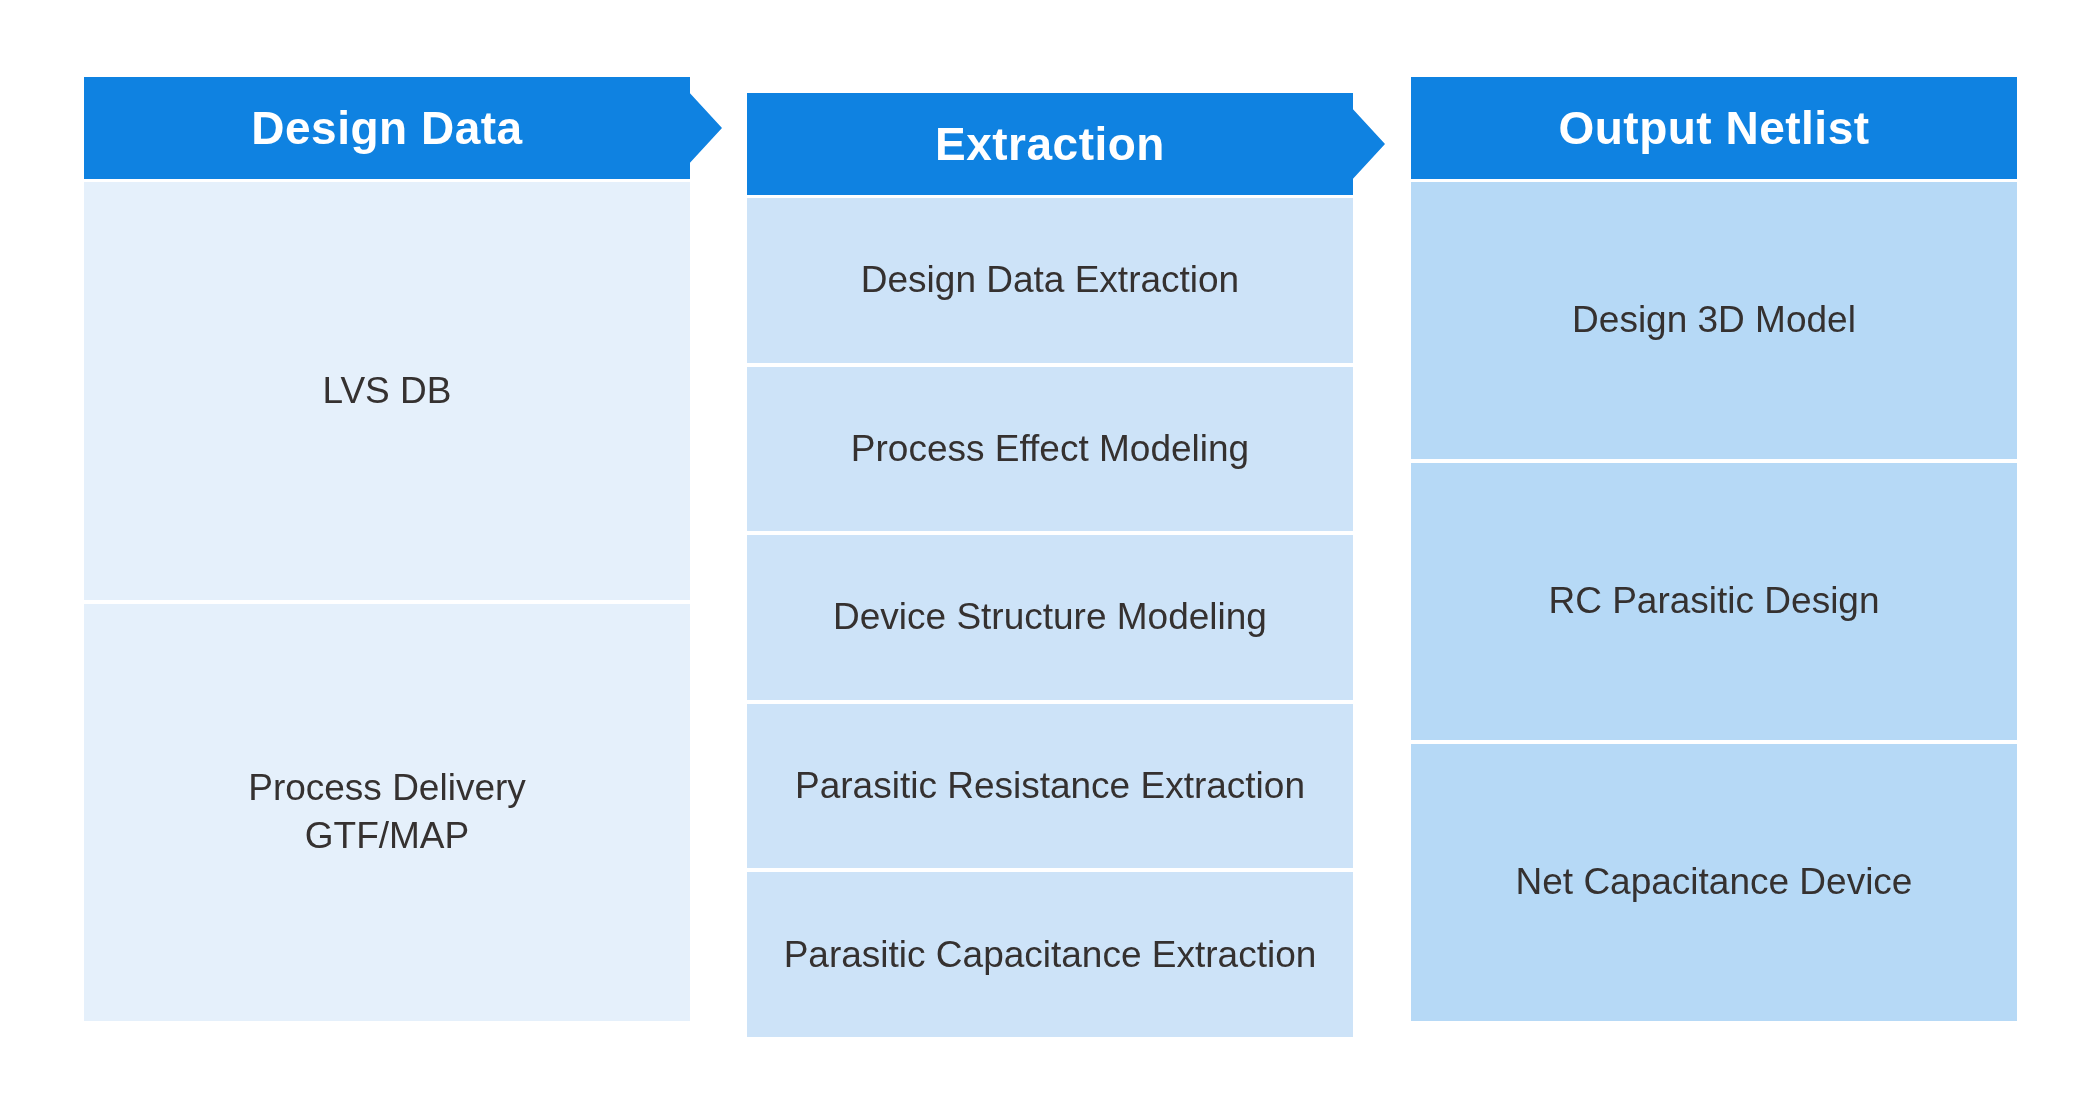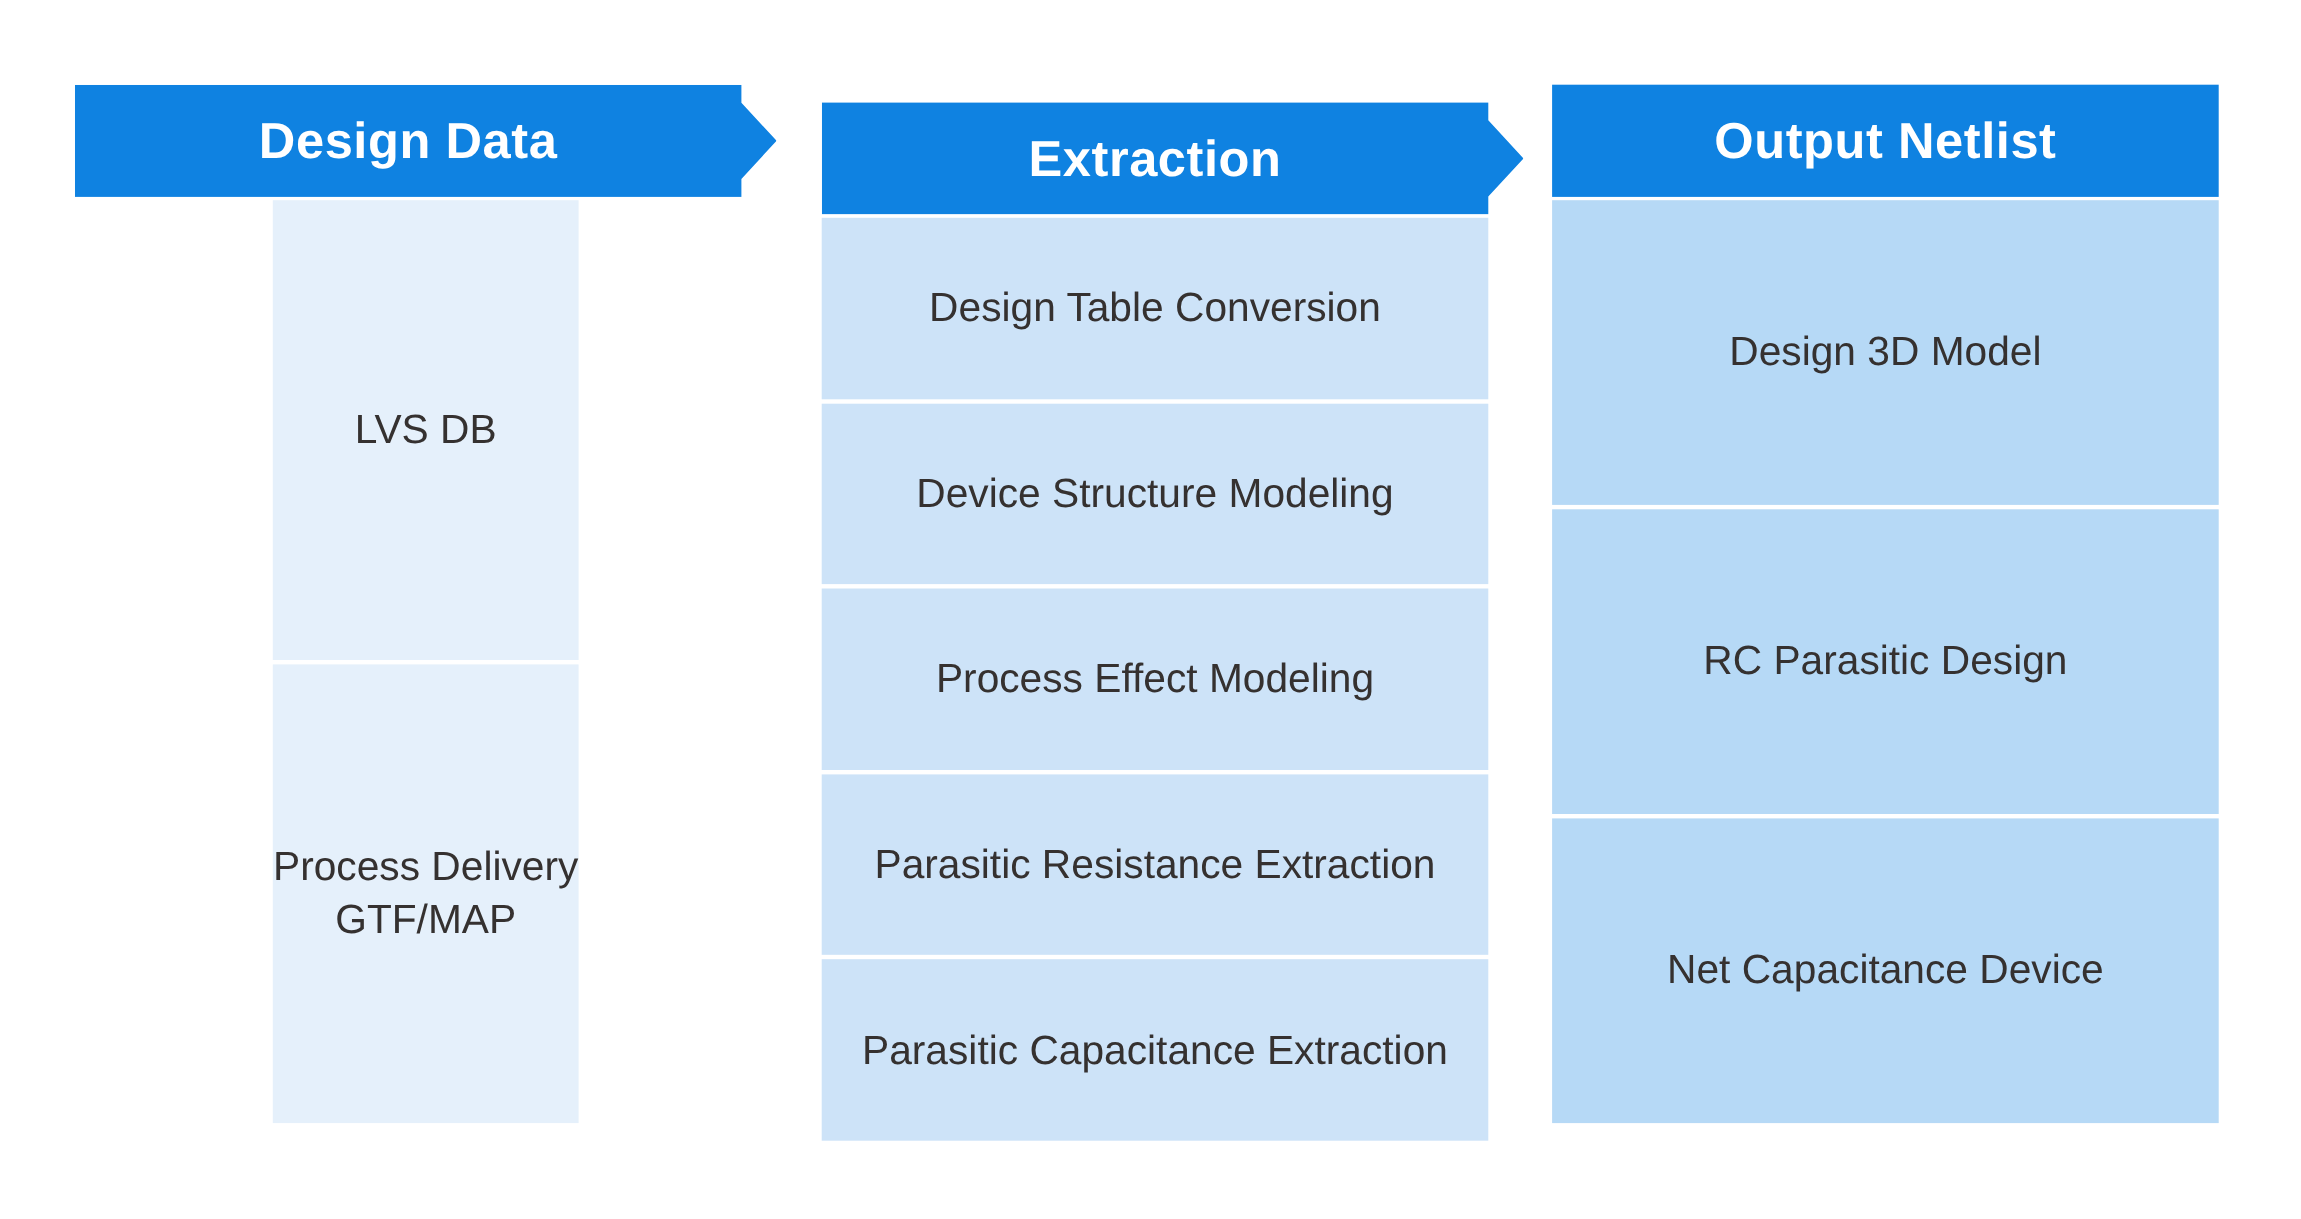--- a/index.html
+++ b/index.html
@@ -19,21 +19,21 @@
     inset: 0;
     background: #ffffff;
   }
   .column {
     position: absolute;
     top: 77px;
     width: 606px;
     display: flex;
     flex-direction: column;
   }
-  .column-design-data   { left: 84px; align-items: center;  }
+  .column-design-data   { left: 84px;  }
   .column-extraction    { left: 747px; margin-top: 16px; }
   .column-output-netlist{ left: 1411px;}
 
   .header {
     height: 102px;
     width: 606px;
     background: var(--header-bg, #0F82E1);
     color: var(--header-text, #ffffff);
     display: flex;
     align-items: center;
@@ -100,27 +100,27 @@
       </div>
     </div>
   </div>
 
   <div class="column column-extraction" style="--cell-bg: #CDE3F8;">
     <div class="header has-arrow">
       <span>Extraction</span>
     </div>
     <div class="body">
       <div class="cell">
-        <span>Design Table Conversion</span>
+        <span>Design Data Extraction</span>
+      </div>
+      <div class="cell">
+        <span>Process Effect Modeling</span>
       </div>
       <div class="cell">
         <span>Device Structure Modeling</span>
-      </div>
-      <div class="cell">
-        <span>Process Effect Modeling</span>
       </div>
       <div class="cell">
         <span>Parasitic Resistance Extraction</span>
       </div>
       <div class="cell">
         <span>Parasitic Capacitance Extraction</span>
       </div>
     </div>
   </div>
 

